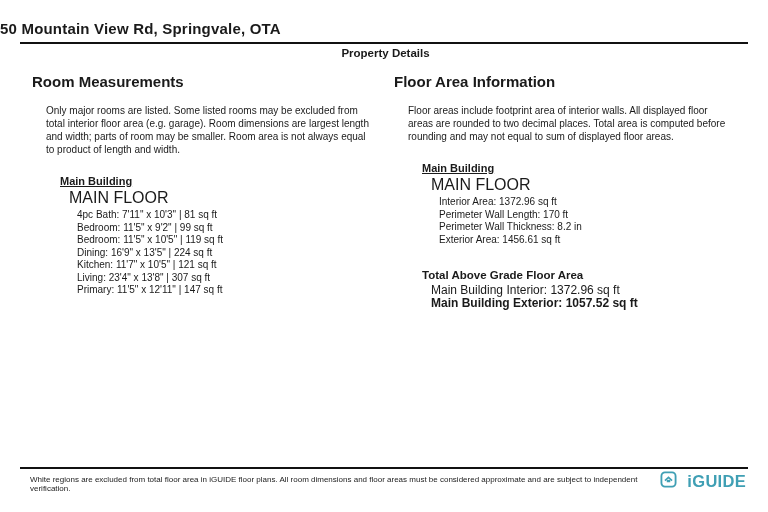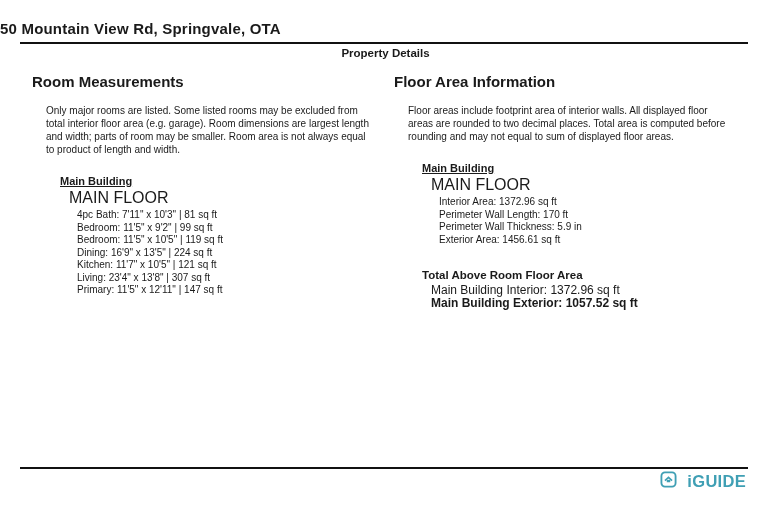--- a/index.html
+++ b/index.html
@@ -150,33 +150,34 @@
   <div class="col col-right">
     <div class="section-heading">Floor Area Information</div>
     <p class="section-desc">Floor areas include footprint area of interior walls. All displayed floor areas are rounded to two decimal places. Total area is computed before rounding and may not equal to sum of displayed floor areas.</p>
 
     <div class="building-block">
       <div class="building-name">Main Building</div>
       <div class="floor-name">MAIN FLOOR</div>
       <div class="item-list">
         <div>Interior Area: 1372.96 sq ft</div>
         <div>Perimeter Wall Length: 170 ft</div>
-        <div>Perimeter Wall Thickness: 5.9 in</div>
+        <div>Perimeter Wall Thickness: 8.2 in</div>
         <div>Exterior Area: 1456.61 sq ft</div>
       </div>
     </div>
 
     <div class="totals-block">
-      <div class="totals-heading">Total Above Room Floor Area</div>
+      <div class="totals-heading">Total Above Grade Floor Area</div>
       <div class="totals-line first">Main Building Interior: 1372.96 sq ft</div>
       <div class="totals-line bold">Main Building Exterior: 1057.52 sq ft</div>
     </div>
   </div>
 
   <div class="footer-rule"></div>
+  <div class="footer-disclaimer">White regions are excluded from total floor area in iGUIDE floor plans. All room dimensions and floor areas must be considered approximate and are subject to independent verification.</div>
 
   <div class="logo">
     <span class="logo-icon">
       <svg width="17" height="17" viewBox="0 0 24 24" fill="none">
         <rect x="2" y="2" width="20" height="20" rx="5" stroke="#3f9fb4" stroke-width="2.6"></rect>
         <path d="M7 13.5 L12 9 L17 13.5" stroke="#3f9fb4" stroke-width="2.4" fill="none"></path>
         <rect x="9.5" y="12.5" width="5" height="3.4" fill="#3f9fb4"></rect>
       </svg>
     </span>
     <span class="logo-text">iGUIDE</span>

